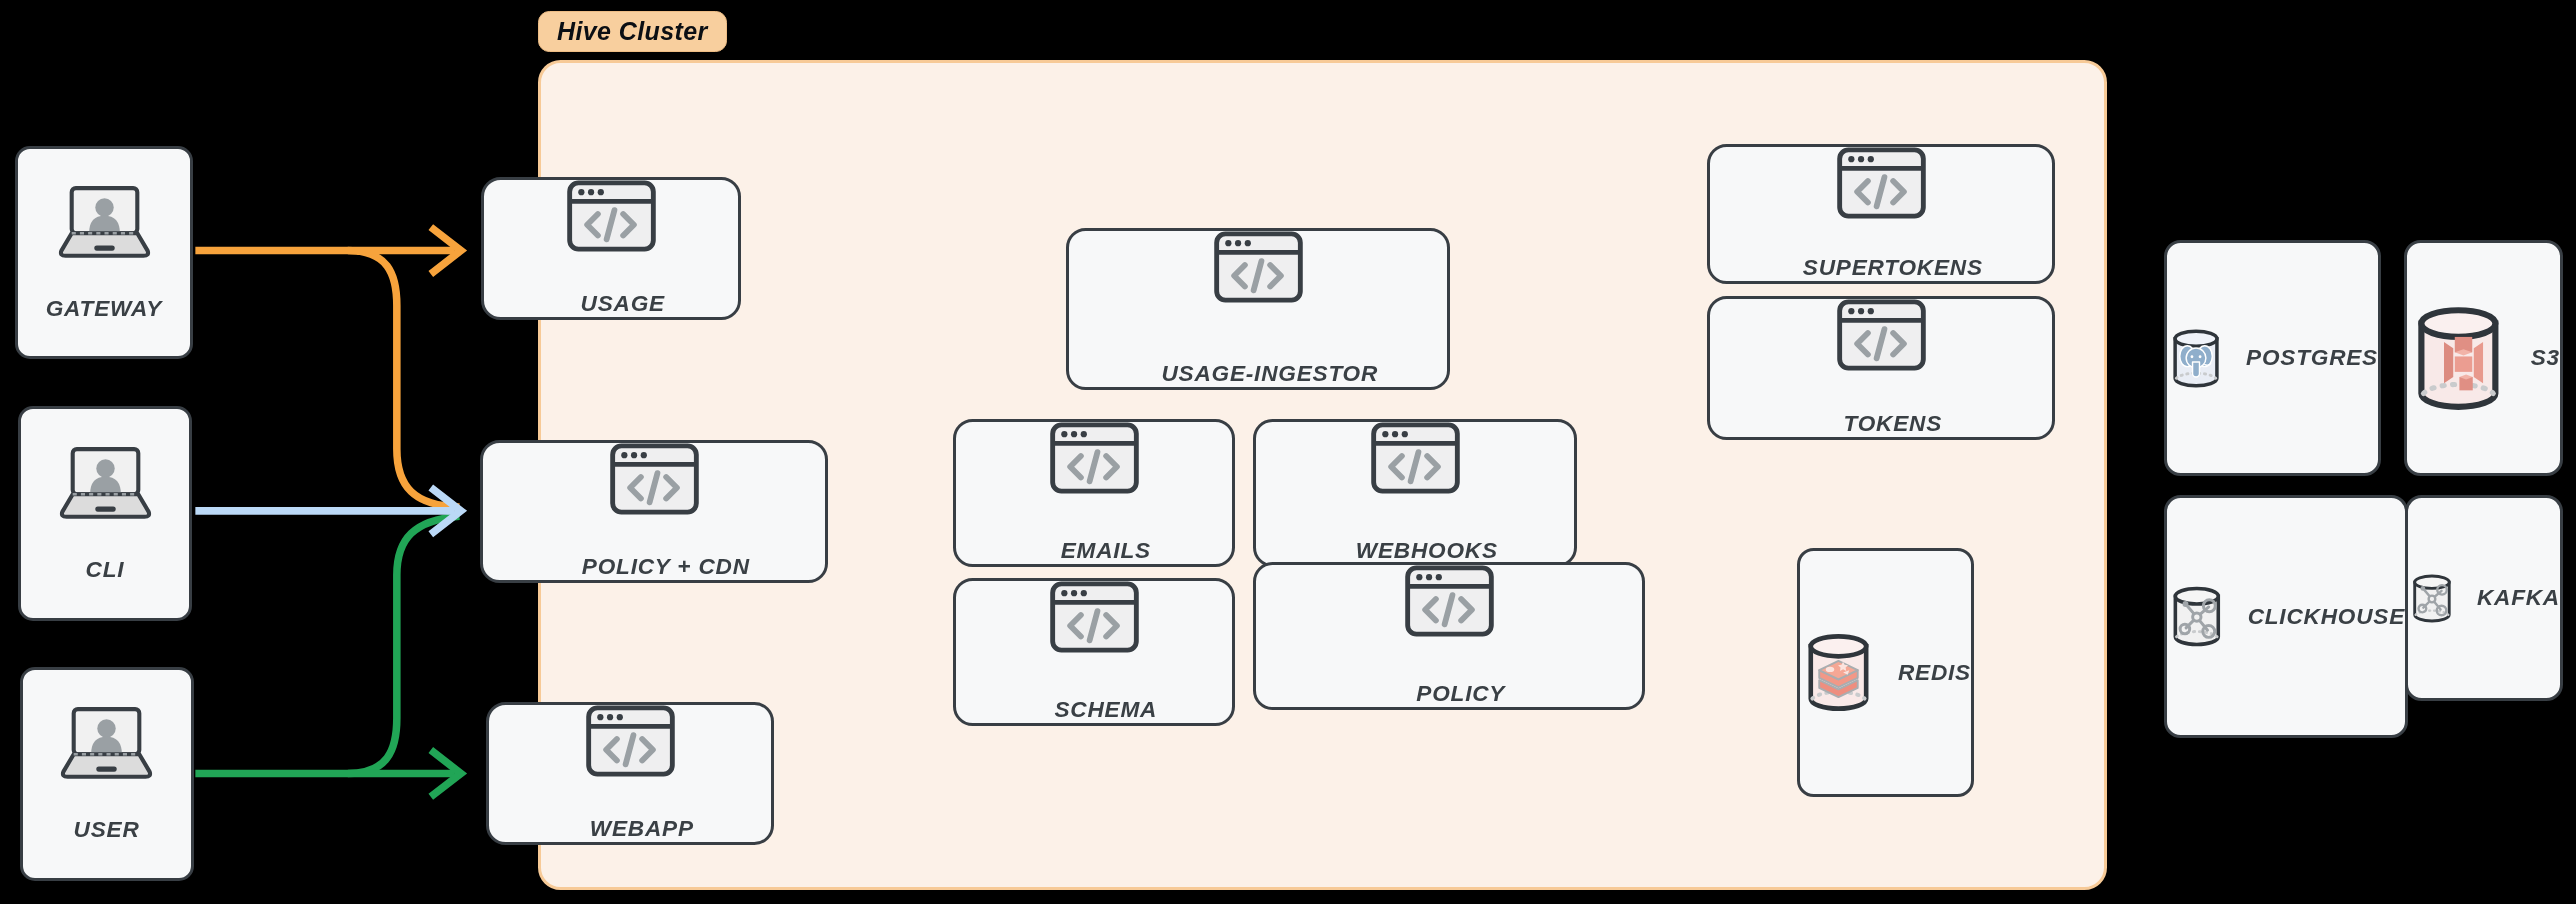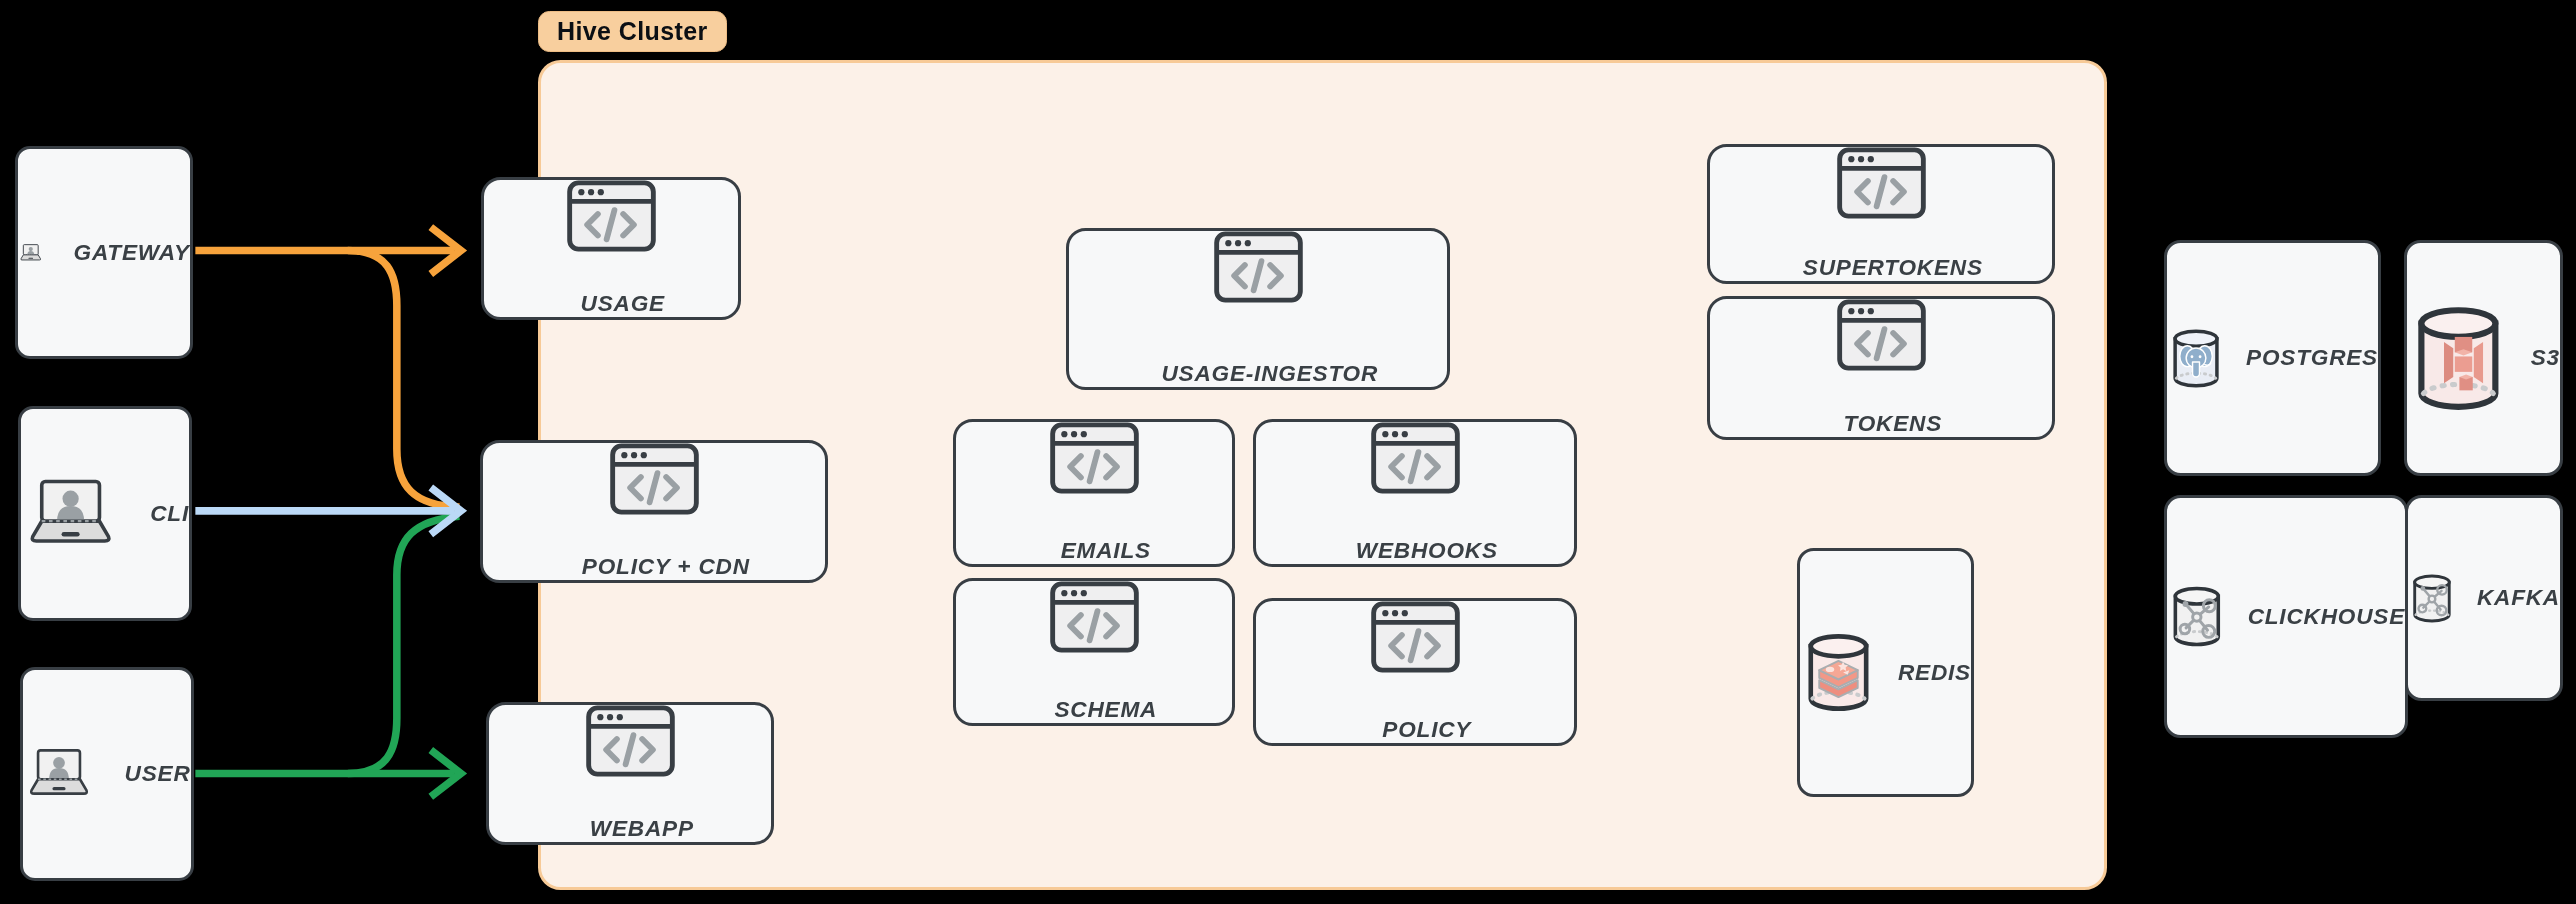--- a/index.html
+++ b/index.html
@@ -9,29 +9,29 @@
     font-family:"Liberation Sans",sans-serif;
   }
   .cluster-bg{
     position:absolute;left:538px;top:60px;width:1569px;height:830px;
     background:#FCF1E8;border:3px solid #F7CA97;border-radius:22.6px;
     box-sizing:border-box;z-index:0;
   }
   .cluster-pill{
     position:absolute;left:538px;top:10.6px;height:41px;padding:0 18px;
     background:#F8CF9E;border:1.5px solid #EDBC84;border-radius:11.3px;
-    display:flex;align-items:center;z-index:2;box-sizing:border-box;
+    display:flex;align-items:center;z-index:2;box-sizing:border-box;font-style:italic;
   }
   .cluster-pill span{font-size:25px;font-weight:700;color:#0B0F14;letter-spacing:0.4px;}
   .arrows{position:absolute;left:0;top:0;z-index:1;}
   .node{
     position:absolute;background:#F7F8F9;border:3.8px solid #383E44;
     box-sizing:border-box;display:flex;align-items:center;z-index:2;
   }
-  .actor{justify-content:center;gap:30px;border-radius:15px;}
+  .actor{flex-direction:column;justify-content:center;gap:30px;border-radius:15px;}
   .svc{border-radius:19.6px;justify-content:space-between;padding:0 35px 0 36px;flex-direction:column;}
   .store{flex-direction:row;justify-content:center;gap:21px;border-radius:16.6px;}
   .node-label{
     font-style:italic;font-weight:700;font-size:22.6px;color:#3A4045;
     letter-spacing:0.8px;white-space:nowrap;
   }
   .svc .node-label{margin-left:22.6px;}
   svg.codewin{width:91px;height:72px;flex:0 0 auto;}
   svg.laptop{width:113px;height:82px;}
   svg.cyl{width:106px;height:119px;}
@@ -194,21 +194,21 @@
       <use href="#sym-codewin"></use>
     </svg>
   <div class="node-label">WEBHOOKS</div>
 </div>
 <div class="node svc" style="left:953px;top:578px;width:282px;height:148px">
   <svg class="codewin" viewBox="0 0 92 74">
       <use href="#sym-codewin"></use>
     </svg>
   <div class="node-label">SCHEMA</div>
 </div>
-<div class="node svc" style="left:1253px;top:598px;width:324px;height:148px">
+<div class="node svc" style="left:1253px;top:562px;width:392px;height:148px">
   <svg class="codewin" viewBox="0 0 92 74">
       <use href="#sym-codewin"></use>
     </svg>
   <div class="node-label">POLICY</div>
 </div>
 <div class="node svc" style="left:1707px;top:144px;width:348px;height:140px">
   <svg class="codewin" viewBox="0 0 92 74">
       <use href="#sym-codewin"></use>
     </svg>
   <div class="node-label">SUPERTOKENS</div>

